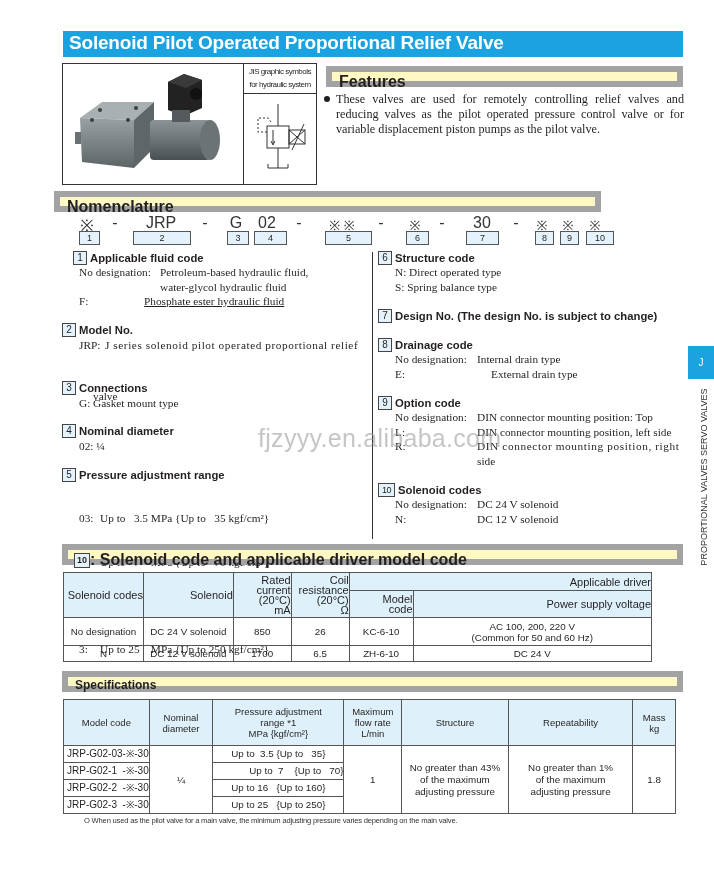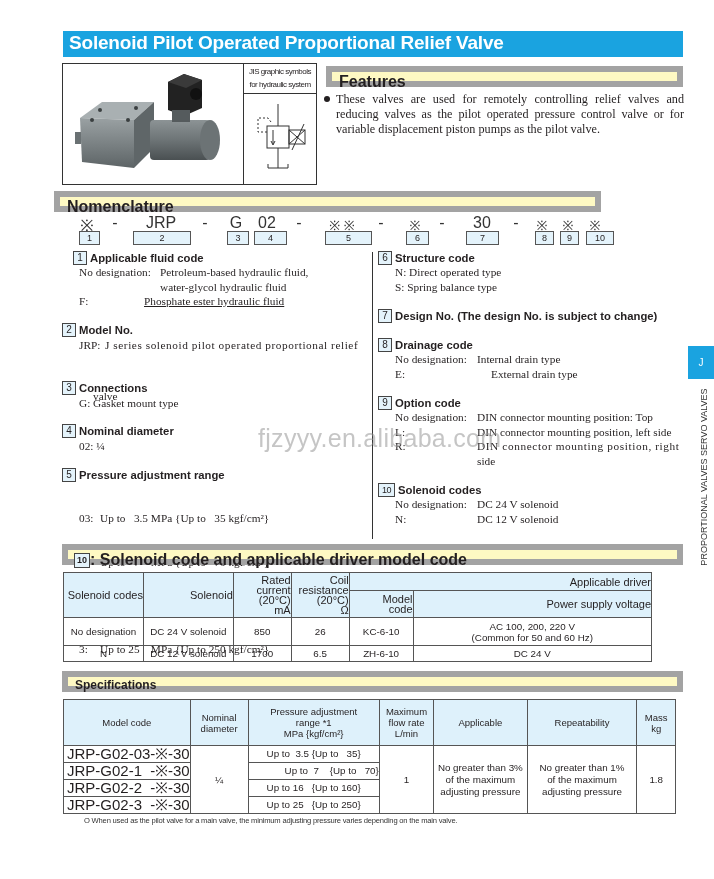--- a/index.html
+++ b/index.html
@@ -67,21 +67,21 @@
   #sol-table { left:63px; top:572px; width:589px; font-size:9.8px; }
   #sol-table th { line-height:10px; font-size:11px;text-align:right; }
   #sol-table td { font-size:9.8px; line-height:11px; }
 
   #spec-head { left:62px; top:671px; width:621px; height:21px; }
   #spec-head span { top:1px; font-size:12px; }
 
   #spec-table { left:63px; top:699px; width:613px; font-size:9.8px; }
   #spec-table th { line-height:11px; font-size:9.5px; }
   #spec-table td { font-size:9.8px; line-height:12px; }
-  #spec-table td.model { text-align:left; padding-left:3px; font-size:15px;margin-top:38px; }
+  #spec-table td.model { text-align:left; padding-left:3px; font-size:10px;margin-top:38px; }
 
   #notes { left:62px; top:814px; font-size:7.6px; line-height:13px; color:#333; letter-spacing:-0.2px; white-space:nowrap; }
 </style>
 </head>
 <body>
 
 <div id="title-band" class="abs">
   <span>Solenoid Pilot Operated Proportional Relief Valve</span>
 </div>
 
@@ -394,34 +394,34 @@
     <th>
       <div>Pressure adjustment</div>
       <div>range *1</div>
       <div>MPa {kgf/cm²}</div>
     </th>
     <th>
       <div>Maximum</div>
       <div>flow rate</div>
       <div>L/min</div>
     </th>
-    <th>Applicable</th>
+    <th>Structure</th>
     <th>Repeatability</th>
     <th>
       <div>Mass</div>
       <div>kg</div>
     </th>
   </tr>
   <tr style="height:17px;">
     <td class="model">JRP-G02-03-※-30</td>
     <td rowspan="4">¼</td>
     <td style="white-space:pre;">Up to  3.5 {Up to   35}</td>
     <td rowspan="4">1</td>
     <td rowspan="4">
-      <div>No greater than 3%</div>
+      <div>No greater than 43%</div>
       <div>of the maximum</div>
       <div>adjusting pressure</div>
     </td>
     <td rowspan="4">
       <div>No greater than 1%</div>
       <div>of the maximum</div>
       <div>adjusting pressure</div>
     </td>
     <td rowspan="4">1.8</td>
   </tr>

